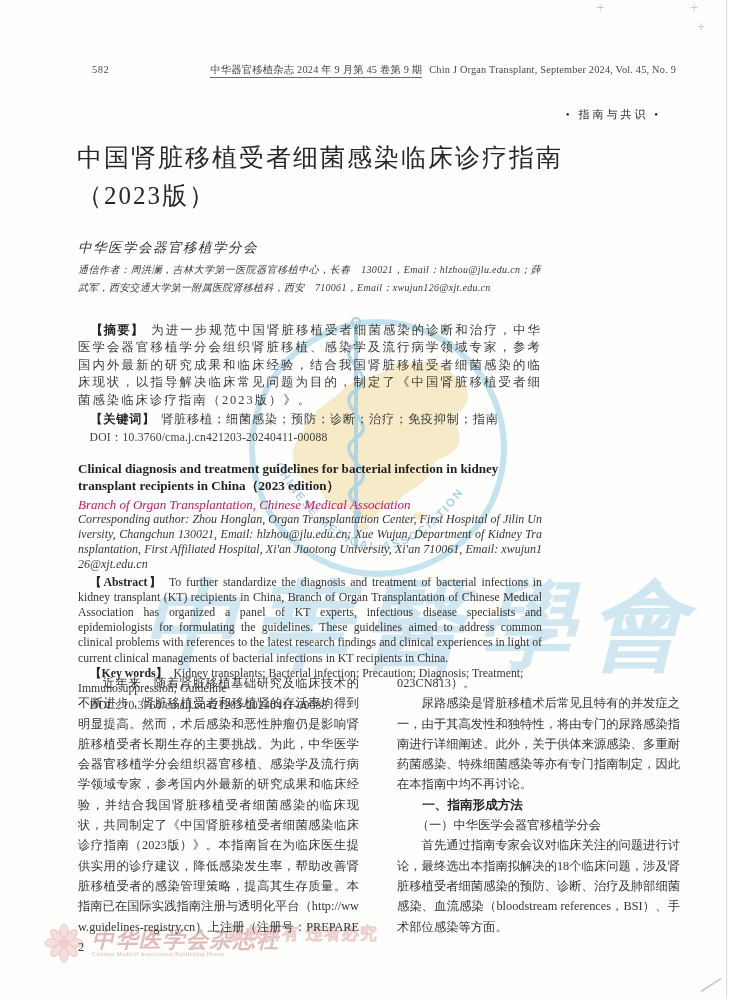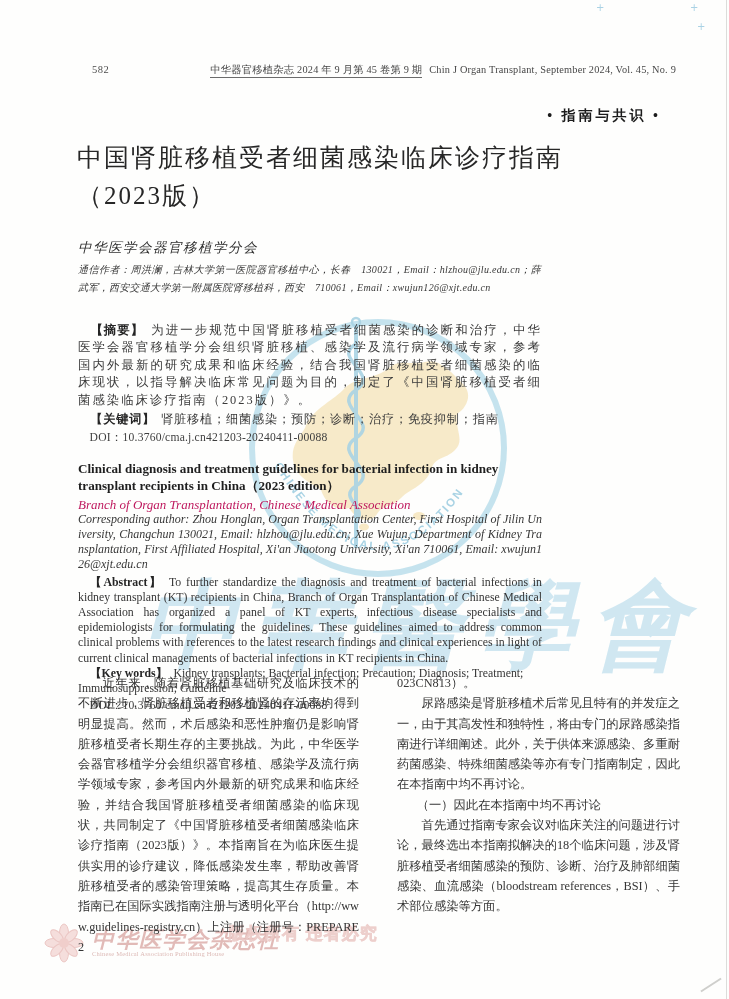--- a/index.html
+++ b/index.html
@@ -4,21 +4,21 @@
 <style>
   html,body{margin:0;padding:0;background:#e9e9e9;}
   .page{position:relative;width:729px;height:999px;background:#fefefdf5;background:#fefefd;
         font-family:"Liberation Serif","DejaVu Serif",serif;color:#3a3a3a;overflow:hidden;margin:0 auto;}
   .abs{position:absolute;}
   
   .pageno{left:77px;top:64px;font-size:10.5px;color:#4c4c4c;letter-spacing:.5px;padding-left:15px;}
   .jheader{right:53px;top:63px;font-size:10.3px;color:#474747;letter-spacing:.2px;white-space:nowrap;text-align:right;}
   .jheader .cnpart{border-bottom:.8px solid #6b6b6b;padding-bottom:1.5px;}
   .jheader .enpart{margin-left:7px;}
-  .section-label{right:68px;top:107px;font-size:14px;font-weight:bold;color:#1c1c1c;letter-spacing:3px;}
+  .section-label{right:68px;top:107px;font-size:11px;font-weight:normal;color:#1c1c1c;letter-spacing:3px;}
   
   .title{left:77px;top:139px;font-size:25px;line-height:38px;color:#272727;letter-spacing:2px;font-weight:500;}
   .society{left:78px;top:239px;font-size:13.5px;font-style:italic;color:#303030;letter-spacing:1.5px;}
   .correspondence{left:78px;top:261px;width:463px;font-size:10px;line-height:18px;font-style:italic;
                   color:#383838;text-align:justify;word-break:break-all;letter-spacing:.3px;}
   
   .front{left:78px;top:322px;width:464px;z-index:3;}
   .front p{margin:0;}
   .heiti{font-family:"Liberation Sans","DejaVu Sans",sans-serif;font-weight:bold;color:#252525;}
   .zh-abstract{font-size:12.4px;line-height:17.4px;text-align:justify;text-indent:1em;letter-spacing:2px;}
@@ -108,21 +108,22 @@
     <p class="en-kw"><span class="heiti">【Key words】</span><span>Kidney transplants; Bacterial infection; Precaution; Diagnosis; Treatment; Immunosuppression; Guideline</span></p>
     <p class="doi-line">DOI：10.3760/cma.j.cn421203-20240411-00088</p>
   </div>
 
   <div class="col col-left">
     <p class="ind2">近年来，随着肾脏移植基础研究及临床技术的不断进步，肾脏移植受者和移植肾的存活率均得到明显提高。然而，术后感染和恶性肿瘤仍是影响肾脏移植受者长期生存的主要挑战。为此，中华医学会器官移植学分会组织器官移植、感染学及流行病学领域专家，参考国内外最新的研究成果和临床经验，并结合我国肾脏移植受者细菌感染的临床现状，共同制定了《中国肾脏移植受者细菌感染临床诊疗指南（2023版）》。本指南旨在为临床医生提供实用的诊疗建议，降低感染发生率，帮助改善肾脏移植受者的感染管理策略，提高其生存质量。本指南已在国际实践指南注册与透明化平台（http://www.guidelines-registry.cn）上注册（注册号：PREPARE2</p>
   </div>
   <div class="col col-right">
     <p>023CN813）。</p>
     <p class="ind2">尿路感染是肾脏移植术后常见且特有的并发症之一，由于其高发性和独特性，将由专门的尿路感染指南进行详细阐述。此外，关于供体来源感染、多重耐药菌感染、特殊细菌感染等亦有专门指南制定，因此在本指南中均不再讨论。</p>
-    <p class="sub-ind">（一）因此在本指南中均不再讨论</p>
+    <p class="heiti body-h">一、指南形成方法</p>
+    <p class="sub-ind">（一）中华医学会器官移植学分会</p>
     <p class="ind2">首先通过指南专家会议对临床关注的问题进行讨论，最终选出本指南拟解决的18个临床问题，涉及肾脏移植受者细菌感染的预防、诊断、治疗及肺部细菌感染、血流感染（bloodstream references，BSI）、手术部位感染等方面。</p>
   </div>
 
   <svg class="abs wm" style="left:44px;top:922px;" width="40" height="44" viewBox="0 0 40 44">
     <g fill="#f4d9d7" stroke="#e8bcb9" stroke-width="1" opacity="0.85">
       <ellipse cx="20" cy="11" rx="4.5" ry="9"></ellipse>
       <ellipse cx="20" cy="31" rx="4.5" ry="9"></ellipse>
       <ellipse cx="10" cy="21" rx="9" ry="4.5"></ellipse>
       <ellipse cx="30" cy="21" rx="9" ry="4.5"></ellipse>
       <ellipse cx="13" cy="14" rx="4" ry="8" transform="rotate(-45 13 14)"></ellipse>

